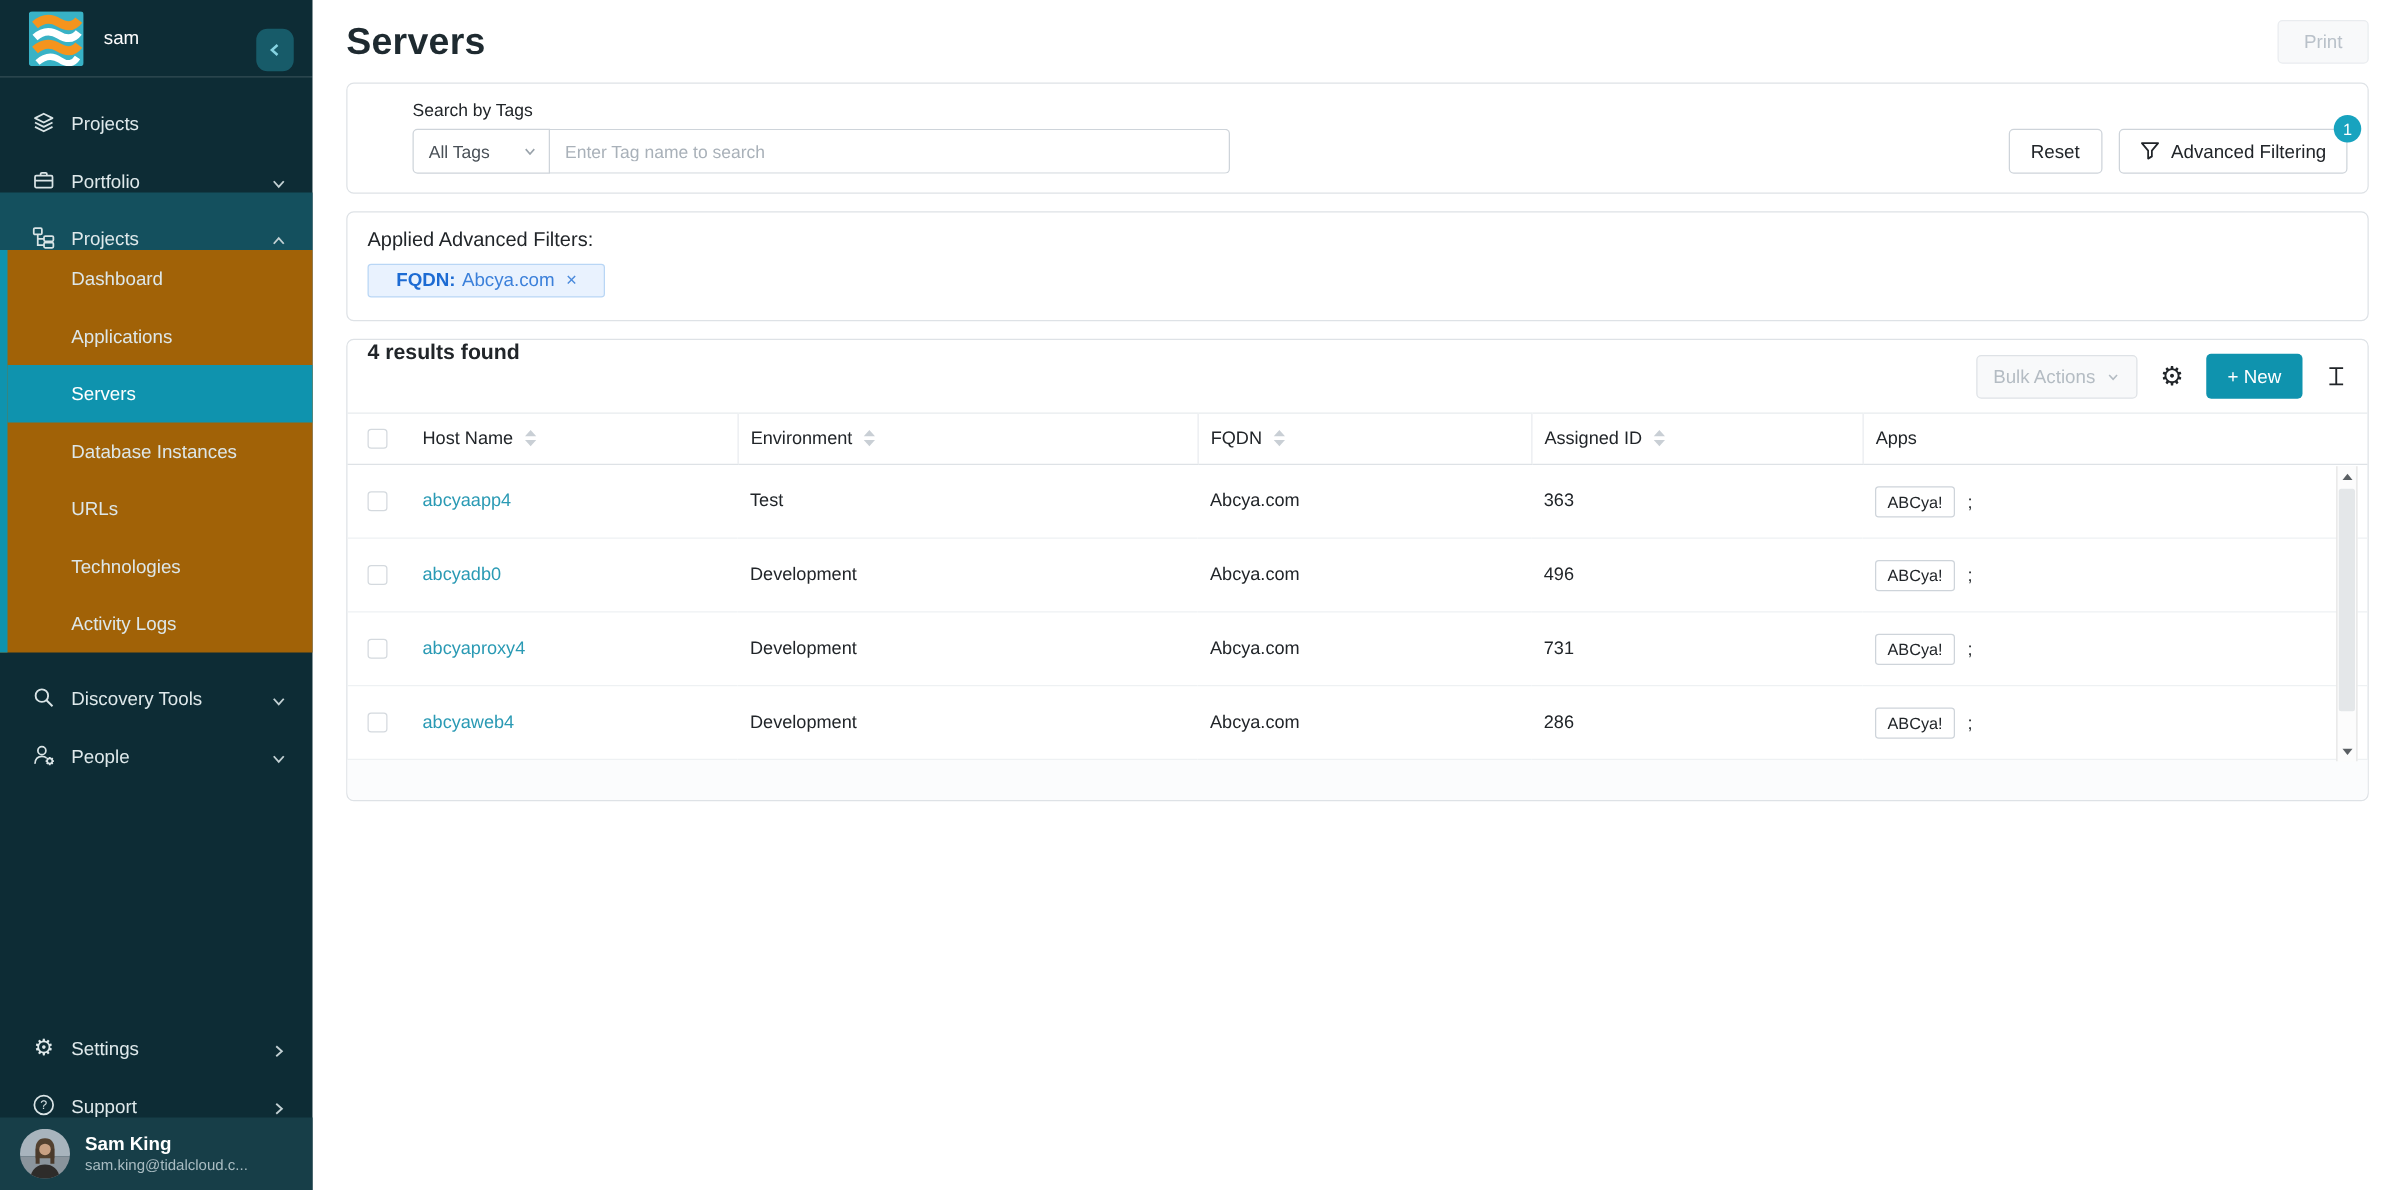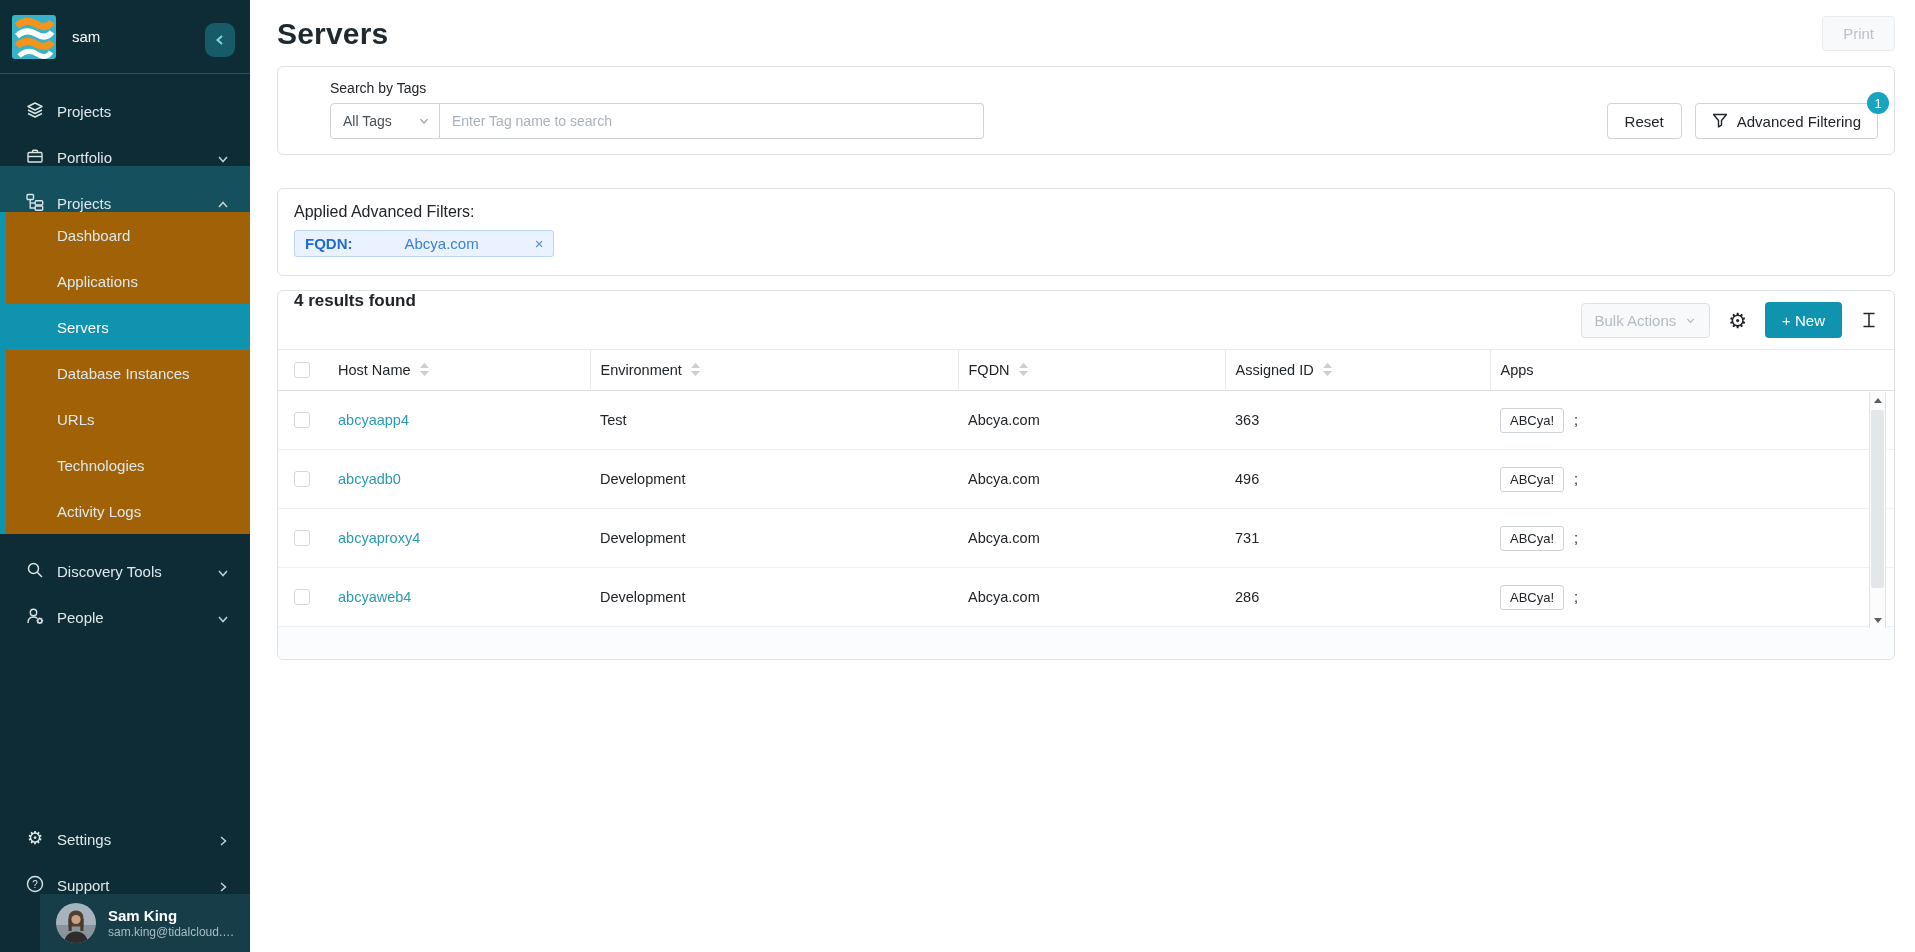--- a/index.html
+++ b/index.html
@@ -1,34 +1,34 @@
 <!DOCTYPE html>
 <html><head>
 <meta charset="utf-8">
 <style>
   * { box-sizing: border-box; }
   body { margin:0; background:#fff; font-family:"Liberation Sans", sans-serif; color:#212529; }
   .app { display:flex; width:1915px; height:952px; overflow:hidden; }
 
   
   .sidebar { width:250px; min-width:250px; background:#0d2c35; color:#dfe9eb; display:flex; flex-direction:column; position:relative; font-size:15px; }
-  .sb-head { height:74px; display:flex; align-items:center; padding:0 18px 0 12px; border-bottom:1px solid rgba(255,255,255,.16); }
+  .sb-head { height:62px; display:flex; align-items:center; padding:0 18px 0 23px; border-bottom:1px solid rgba(255,255,255,.16); }
   .logo { width:44px; height:44px; border-radius:3px; overflow:hidden; flex:0 0 auto; cursor:pointer; }
   .ws { margin-left:16px; color:#fff; }
   .collapse-btn { position:absolute; top:23px; right:15px; width:30px; height:34px; background:#175b69; border:none; border-radius:9px; display:flex; align-items:center; justify-content:center; cursor:pointer; padding:0; }
   .sb-item { height:46px; display:flex; align-items:flex-end; padding:0 20px 0 25px; cursor:pointer; }
   .sb-item .ic { width:20px; height:20px; margin-right:12px; display:flex; align-items:center; justify-content:center; flex:0 0 auto; }
   .sb-item .lbl { flex:1; }
   .sb-item.active-parent { background:#14505e; }
   .gear-glyph { font-size:18px; color:#dfe9eb; line-height:1; }
   .sb-sub { background:#a16207; border-left:6px solid #0f93ae; }
   .sb-subitem { height:46px; display:flex; align-items:center; padding-left:51px; cursor:pointer; color:#dde7e9; }
   .sb-subitem.active { background:#0f93ae; color:#fff; }
   .sb-spacer { flex:1; }
-  .sb-user { height:58px; background:#173e48; display:flex; align-items:center; padding:0 12px 0 16px; cursor:pointer;margin-left:40px; }
+  .sb-user { height:58px; background:#173e48; display:flex; align-items:center; padding:0 12px 0 16px; cursor:pointer; }
   .avatar { width:40px; height:40px; border-radius:50%; overflow:hidden; flex:0 0 auto; }
   .u-meta { margin-left:12px; min-width:0; }
   .u-name { font-size:15px; font-weight:700; color:#fff; line-height:1.25; }
   .u-email { font-size:12px; color:#a9bcc2; white-space:nowrap; overflow:hidden; text-overflow:ellipsis; max-width:162px; }
 
   
   .main { flex:1; padding:0 20px 0 27px; overflow:hidden; }
   .title-row { display:flex; justify-content:space-between; align-items:center; margin-top:16px; }
   .page-title { font-size:30px; font-weight:700; margin:0; color:#1e2a30; letter-spacing:.2px; }
   .btn-print { background:#f8f9fa; color:#b9c1c9; border:1px solid #e9ecef; border-radius:4px; padding:8px 20px; font-size:15px; font-family:inherit; }
@@ -42,23 +42,23 @@
   ::placeholder { color:#a9b1b9; opacity:1; }
   .tags-group { margin-left:36px; }
   .input-group { display:flex; }
   .tags-select { width:110px; height:36px; background:#fff; border:1px solid #ced4da; border-radius:4px 0 0 4px; display:flex; align-items:center; justify-content:space-between; padding:0 9px 0 12px; font-size:14px; color:#495057; cursor:pointer; }
   .tags-input { width:544px; height:36px; border:1px solid #ced4da; border-left:none; border-radius:0 4px 4px 0; padding:0 12px; font-size:14px; font-family:inherit; color:#495057; }
   .filter-actions { margin-left:auto; display:flex; align-items:flex-end; gap:13px; }
   .btn-reset { background:#fff; border:1px solid #ced4da; border-radius:4px; height:36px; padding:0 17px; font-size:15px; color:#212529; font-family:inherit; cursor:pointer; }
   .btn-adv { position:relative; background:#fff; border:1px solid #ced4da; border-radius:4px; height:36px; padding:0 16px; font-size:15px; color:#212529; font-family:inherit; display:flex; align-items:center; gap:9px; cursor:pointer; }
   .adv-badge { position:absolute; top:-12px; right:-12px; width:22px; height:22px; border-radius:50%; background:#18a3bf; color:#fff; font-size:13px; display:flex; align-items:center; justify-content:center; }
 
-  .applied-card { margin-top:33px; padding:14px 16px 18px; }
+  .applied-card { margin-top:14px; padding:14px 16px 18px; }
   .applied-title { font-size:16px; font-weight:500; margin-bottom:9px; color:#212529; }
-  .chip { display:inline-flex; align-items:center; background:#e9f2fe; border:1px solid #b9d6f5; border-radius:3px; padding:4px 10px; font-size:15px; color:#3c80da;gap:47px; }
+  .chip { display:inline-flex; align-items:center; background:#e9f2fe; border:1px solid #b9d6f5; border-radius:3px; padding:4px 22px; font-size:15px; color:#3c80da; }
   .chip b { font-weight:700; color:#1d6bd3; margin-right:5px; }
   .chip-x { margin-left:9px; cursor:pointer; color:#4a8adc; font-size:15px; line-height:1; }
 
   .results-card { margin-top:14px; position:relative; padding:0; }
   .results-toolbar { display:flex; padding:0 16px; height:58px; }
   .results-count { font-size:17px; font-weight:700; }
   .toolbar-right { margin-left:auto; display:flex; align-items:center; gap:18px; }
   .btn-bulk { background:#f8f9fa; border:1px solid #dee2e6; color:#b4bcc3; border-radius:4px; height:35px; padding:0 13px; font-size:15px; font-family:inherit; display:flex; align-items:center; gap:9px; }
   .icon-btn { background:none; border:none; padding:0; cursor:pointer; display:flex; align-items:center; }
   .gear-dark { font-size:21px; color:#212529; line-height:1; }

